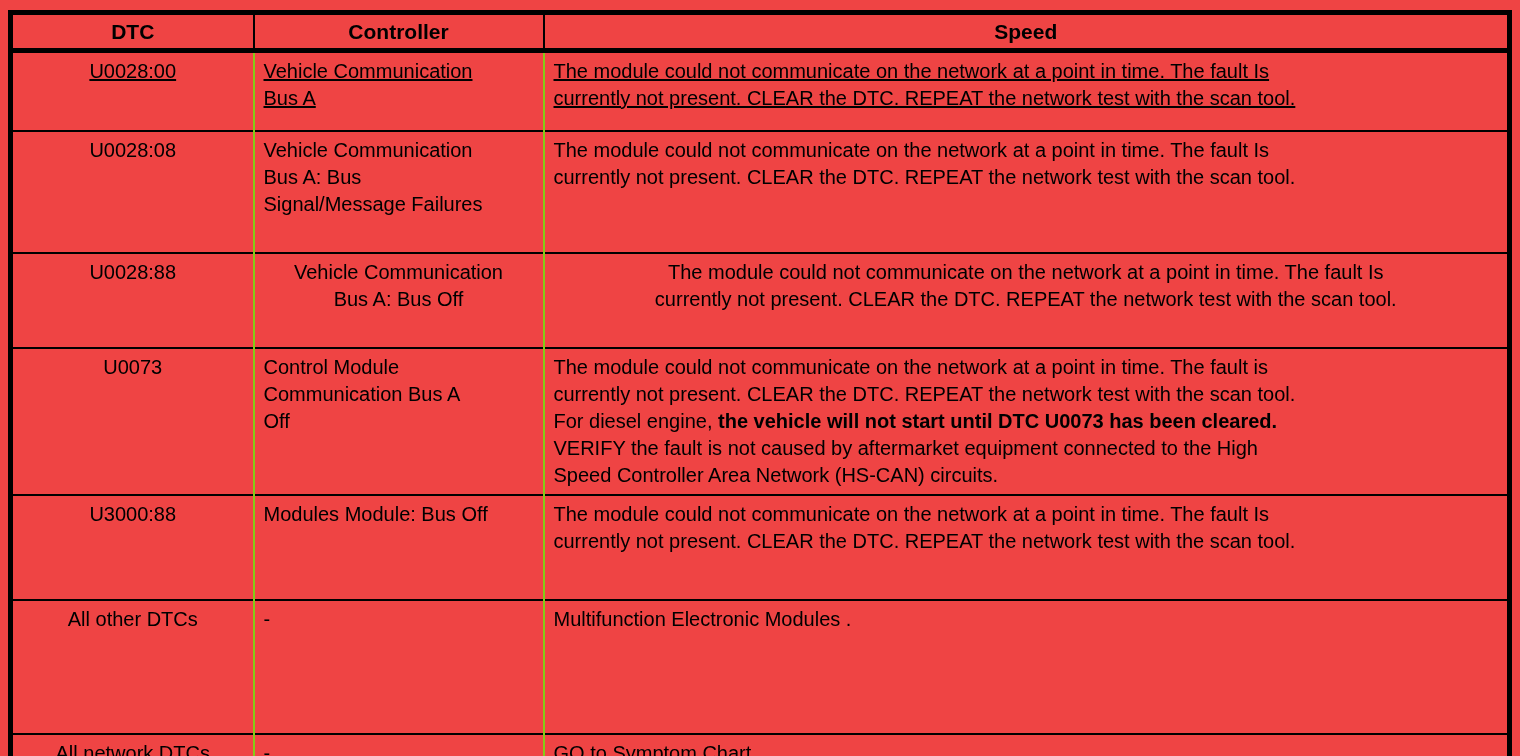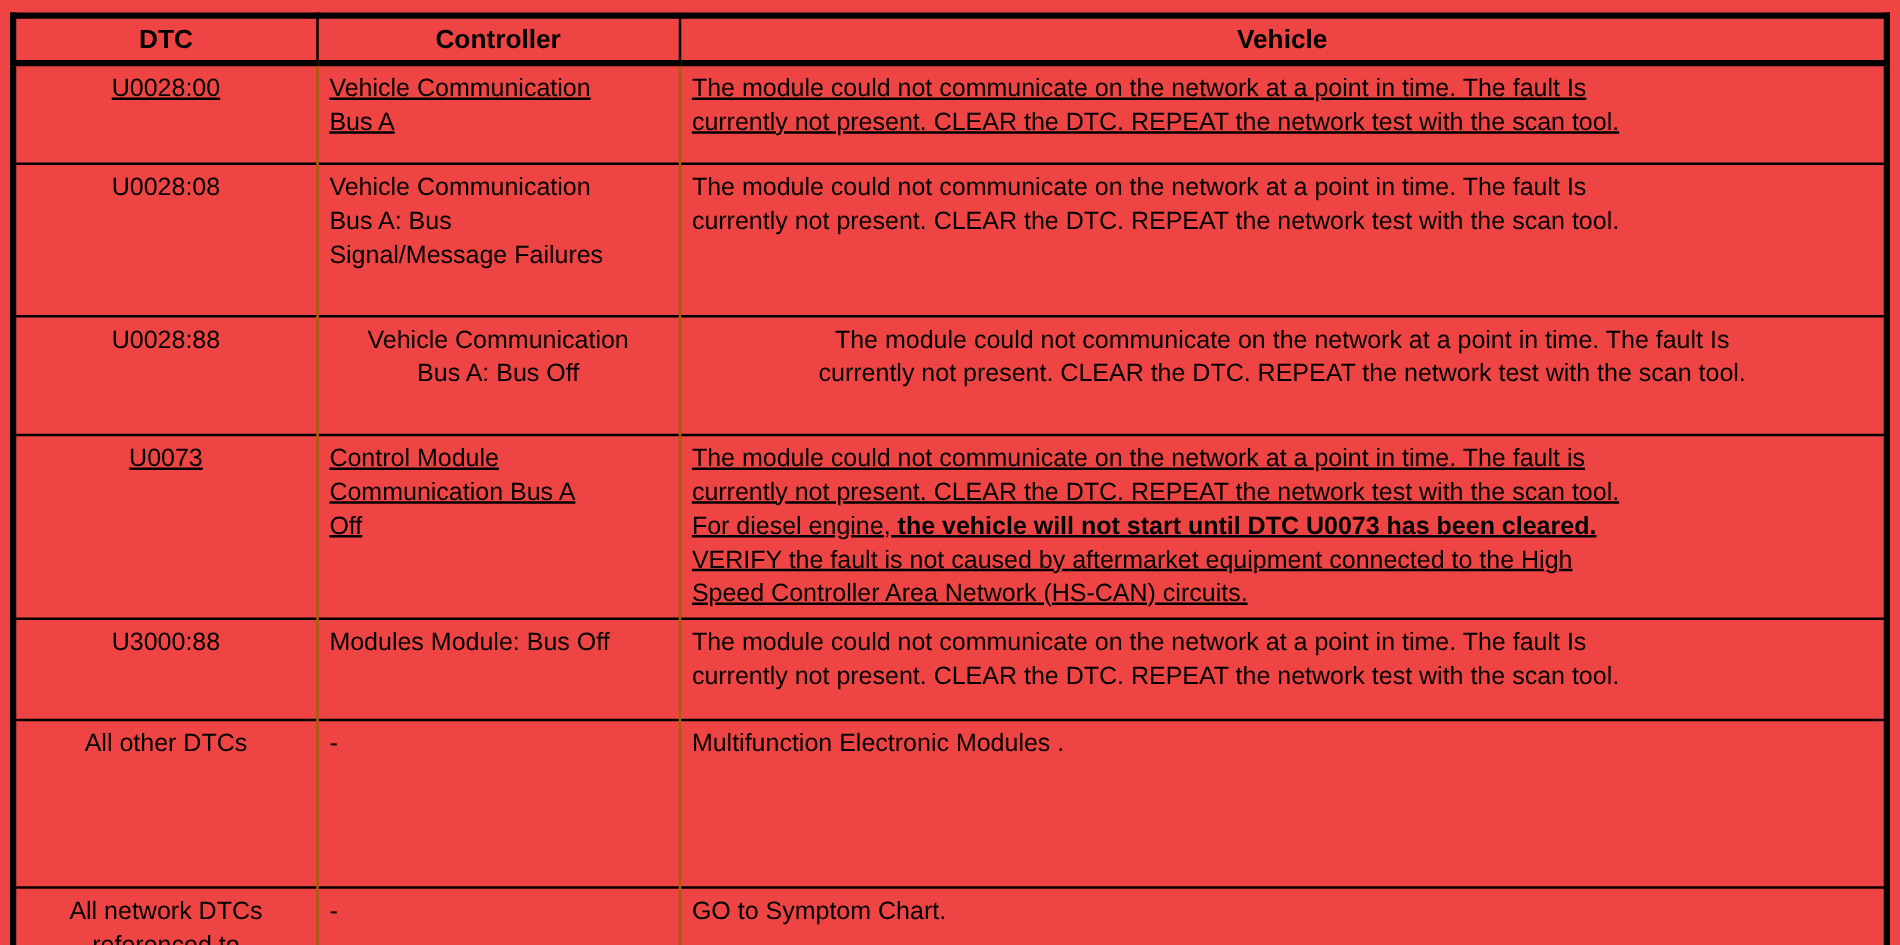--- a/index.html
+++ b/index.html
@@ -33,56 +33,56 @@
     font-size: 21px;
     text-align: center;
     vertical-align: middle;
     height: 38px;
     padding: 2px 6px;
     box-sizing: border-box;
   }
   table.dtc-table thead th:first-child { border-left: none; }
   table.dtc-table td {
     border-top: 2px solid #000000;
-    border-left: 2px solid #a16207;
+    border-left: 2px solid #84cc16;
     vertical-align: top;
     padding: 5px 9px;
     box-sizing: border-box;
     white-space: pre-line;
   }
   table.dtc-table td:first-child { border-left: none; }
   table.dtc-table tbody tr:first-child td { border-top: none; }
   td.col-dtc  { text-align: center; }
   td.col-desc { text-align: left; }
   td.col-action { text-align: left; }
   .bold { font-weight: bold; }
   
   tbody tr:nth-child(1) td { height: 80px; text-decoration: underline; }
   tbody tr:nth-child(2) td { height: 122px; }
   tbody tr:nth-child(3) td { height: 95px; text-align: center; }
-  tbody tr:nth-child(4) td { height: 126px; text-decoration: underline; }
-  tbody tr:nth-child(5) td { height: 81px; }
+  tbody tr:nth-child(4) td { height: 126px; }
+  tbody tr:nth-child(5) td { height: 105px; }
   tbody tr:nth-child(6) td { height: 134px; }
   tbody tr:nth-child(7) td { height: 46px; }
 </style>
 </head>
 <body>
 
 <div class="page">
   <table class="dtc-table">
     <colgroup>
       <col class="c-dtc">
       <col class="c-desc">
       <col class="c-action">
     </colgroup>
     <thead>
       <tr>
         <th>DTC</th>
         <th>Controller</th>
-        <th>Vehicle</th>
+        <th>Speed</th>
       </tr>
     </thead>
     <tbody>
         <tr>
           <td class="col-dtc">U0028:00</td>
           <td class="col-desc">Vehicle Communication
 Bus A</td>
           <td class="col-action"><span>The module could not communicate on the network at a point in time. The fault Is
 currently not present. CLEAR the DTC. REPEAT the network test with the scan tool.</span></td>
         </tr>

